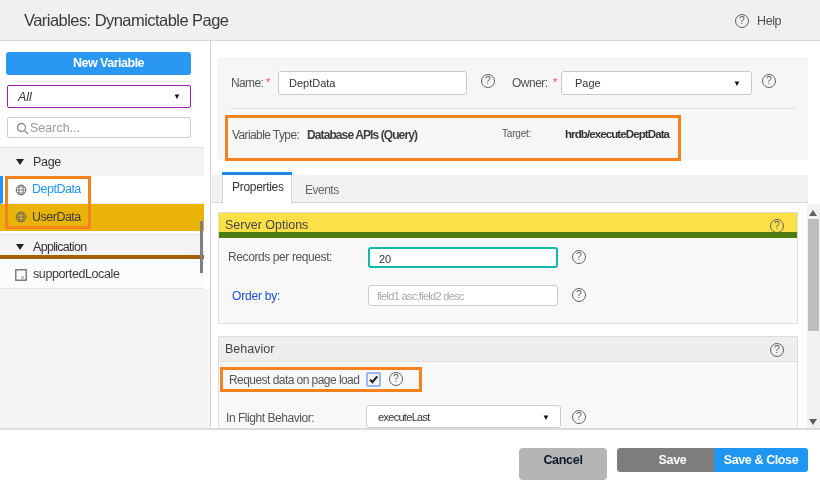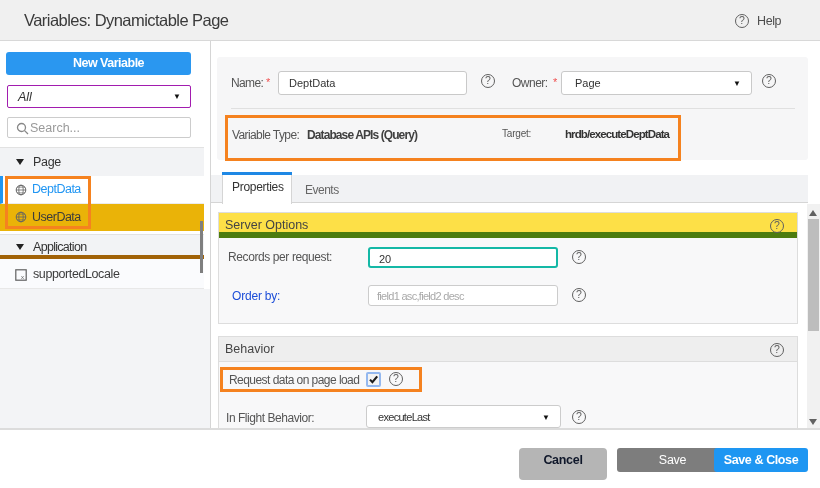--- a/index.html
+++ b/index.html
@@ -158,14 +158,14 @@
 </div>
 <div class="qicon" style="left:572px;top:410px;"></div>
 
 <div class="abs" style="left:807px;top:204px;width:13px;height:225px;background:#f1f1f1;"></div>
 <span class="abs" style="left:809px;top:210px;width:0;height:0;border-left:4.5px solid transparent;border-right:4.5px solid transparent;border-bottom:6px solid #616161;"></span>
 <div class="abs" style="left:808px;top:219px;width:11px;height:112px;background:#bdbdbd;"></div>
 <span class="abs" style="left:809px;top:419px;width:0;height:0;border-left:4.5px solid transparent;border-right:4.5px solid transparent;border-top:6px solid #616161;"></span>
 
 <div class="abs" style="left:0;top:428px;width:820px;height:60px;background:#fff;border-top:2px solid #dcdcdc;"></div>
 <div class="abs" style="left:519px;top:448px;width:88px;height:32px;background:#b5b5b5;border-radius:4px;color:#0f172a;font-size:12.5px;font-weight:bold;letter-spacing:-0.3px;text-align:center;line-height:24px;">Cancel</div>
-<div class="abs" style="left:617px;top:448px;width:111px;height:24px;background:#7d7d7d;border-radius:3px;color:#fff;font-size:12.5px;font-weight:normal;letter-spacing:-0.3px;text-align:center;line-height:24px;">Save</div>
+<div class="abs" style="left:617px;top:448px;width:111px;height:24px;background:#7d7d7d;border-radius:3px;color:#fff;font-size:12.5px;font-weight:bold;letter-spacing:-0.3px;text-align:center;line-height:24px;">Save</div>
 <div class="abs" style="left:714px;top:448px;width:94px;height:24px;background:#1e96f2;border-radius:3px;color:#fff;font-size:12.5px;font-weight:bold;letter-spacing:-0.4px;text-align:center;line-height:24px;">Save &amp; Close</div>
 
 </body></html>

